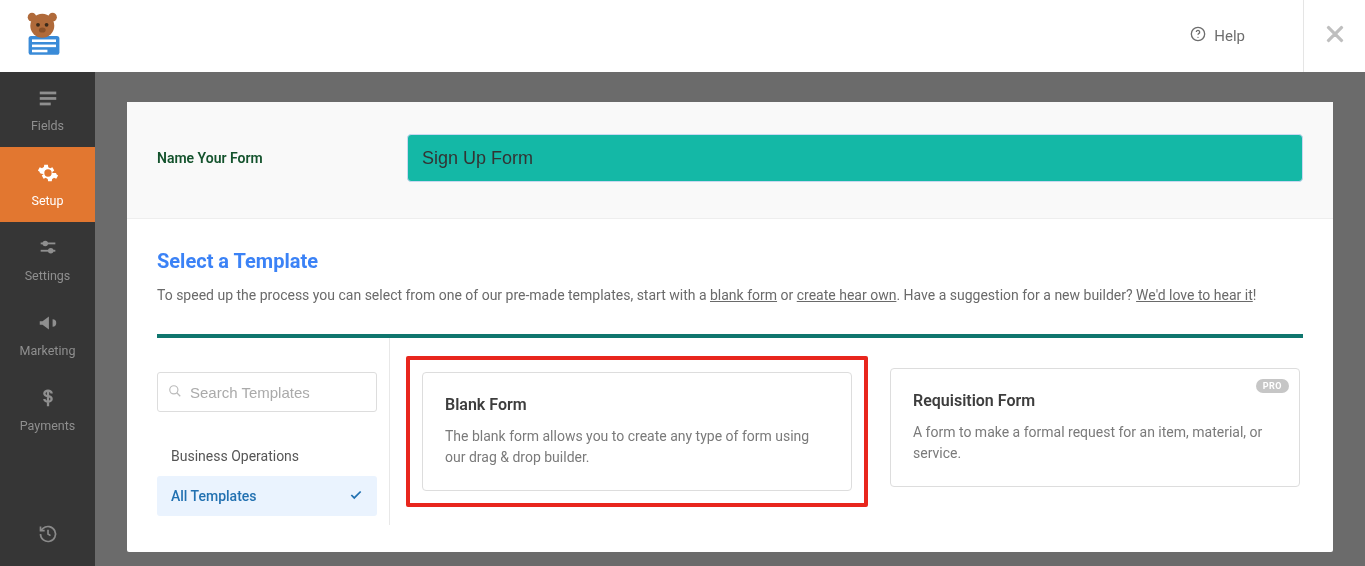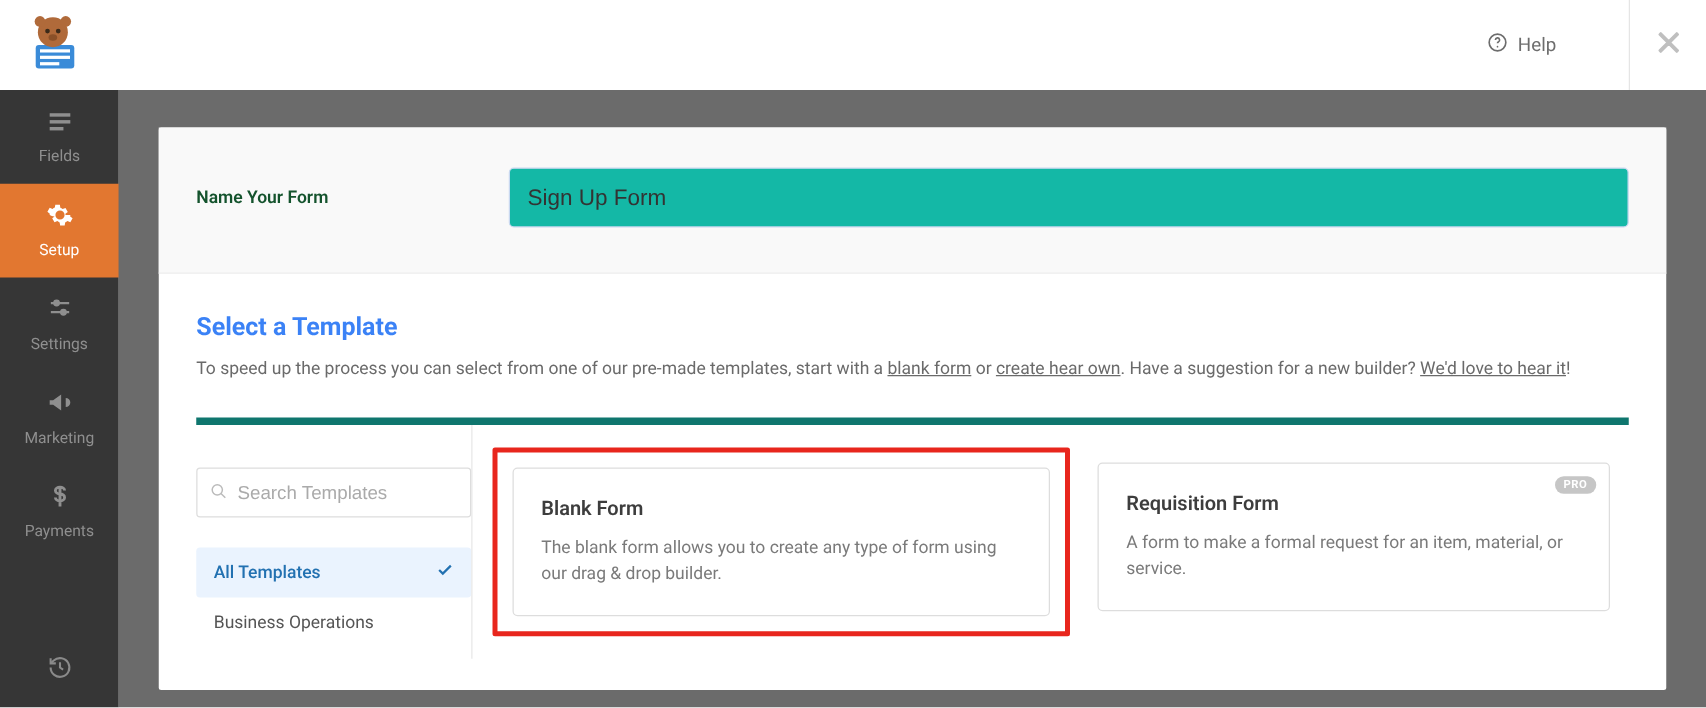--- a/index.html
+++ b/index.html
@@ -144,21 +144,22 @@
   .template-desc {
     font-size: 14px;
     color: #6a6a6a;
     line-height: 1.5;
     margin-bottom: 28px;
   }
   .template-desc .u { text-decoration: underline; cursor:pointer; }
 
   .template-body {
     display:flex;
-    border-top: 6px solid #0f766e;
+    border-top: 4px solid #0f766e;
+    gap: 12px;
   }
 
   
   .template-left {
     width: 220px;
     padding: 34px 0 0 0;
   }
   .search-box {
     border:1px solid #ddd;
     border-radius:3px;
@@ -362,30 +363,30 @@
         <div class="template-left">
           <div class="search-box">
             <span>
               <svg viewBox="0 0 24 24" fill="none" stroke="currentColor" stroke-width="2">
                   <circle cx="10" cy="10" r="7"></circle>
                   <line x1="21" y1="21" x2="15" y2="15"></line>
                 </svg>
             </span>
             <input placeholder="Search Templates" style="">
           </div>
+          <div class="cat-item">
+            <span>Business Operations</span>
+          </div>
           <div class="cat-item active">
             <span>All Templates</span>
             <span>
               <svg viewBox="0 0 24 24" fill="none" stroke="currentColor" stroke-width="3">
                   <polyline points="4 12 9 17 20 6"></polyline>
                 </svg>
             </span>
-          </div>
-          <div class="cat-item">
-            <span>Business Operations</span>
           </div>
         </div>
 
         <div class="template-right">
           <div class="highlight-wrap">
             <div class="card">
               <div class="card-title">Blank Form</div>
               <div class="card-desc">The blank form allows you to create any type of form using our drag &amp; drop builder.</div>
             </div>
           </div>

